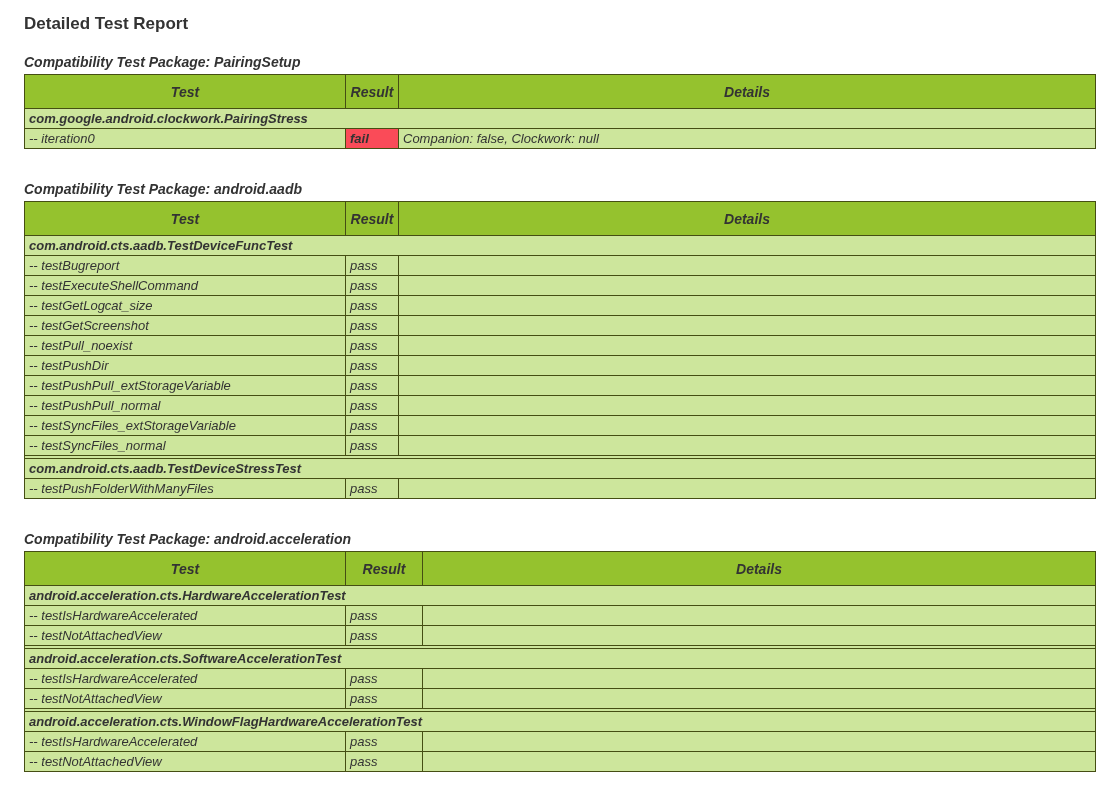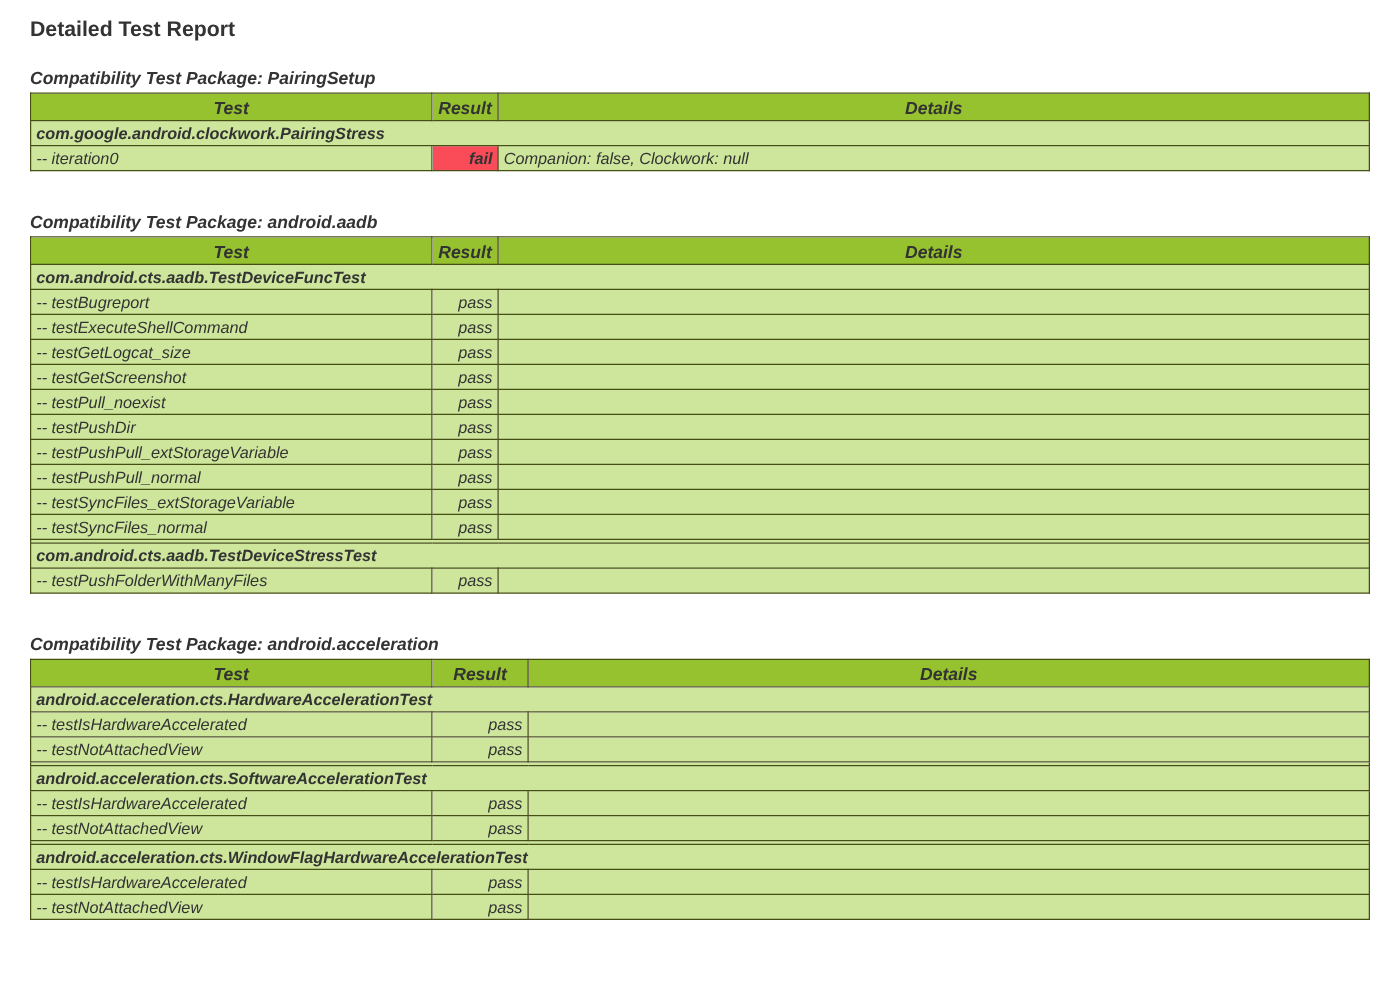--- a/index.html
+++ b/index.html
@@ -54,36 +54,36 @@
   .report-table td {
     border: 1px solid var(--border);
     overflow: hidden;
     white-space: nowrap;
   }
   .report-table th {
     background: var(--header-bg);
     font-size: 14px;
     font-weight: bold;
     text-align: center;
-    height: 22px;
+    height: 34px;
     padding: 2px 4px;
     color: var(--text);
   }
   .report-table td {
     background: var(--row-bg);
     font-size: 13px;
     height: 20px;
     padding: 0 4px;
     color: var(--text);
   }
   tr.suite td {
     font-weight: bold;
     margin-top: 47px;
   }
-  td.result { text-align: right; }
+  td.result { text-align: left; }
   td.result.fail {
     background: var(--fail-bg);
     font-weight: bold;
   }
   tr.spacer td {
     height: 3px;
     padding: 0;
   }
 </style>
 </head>

